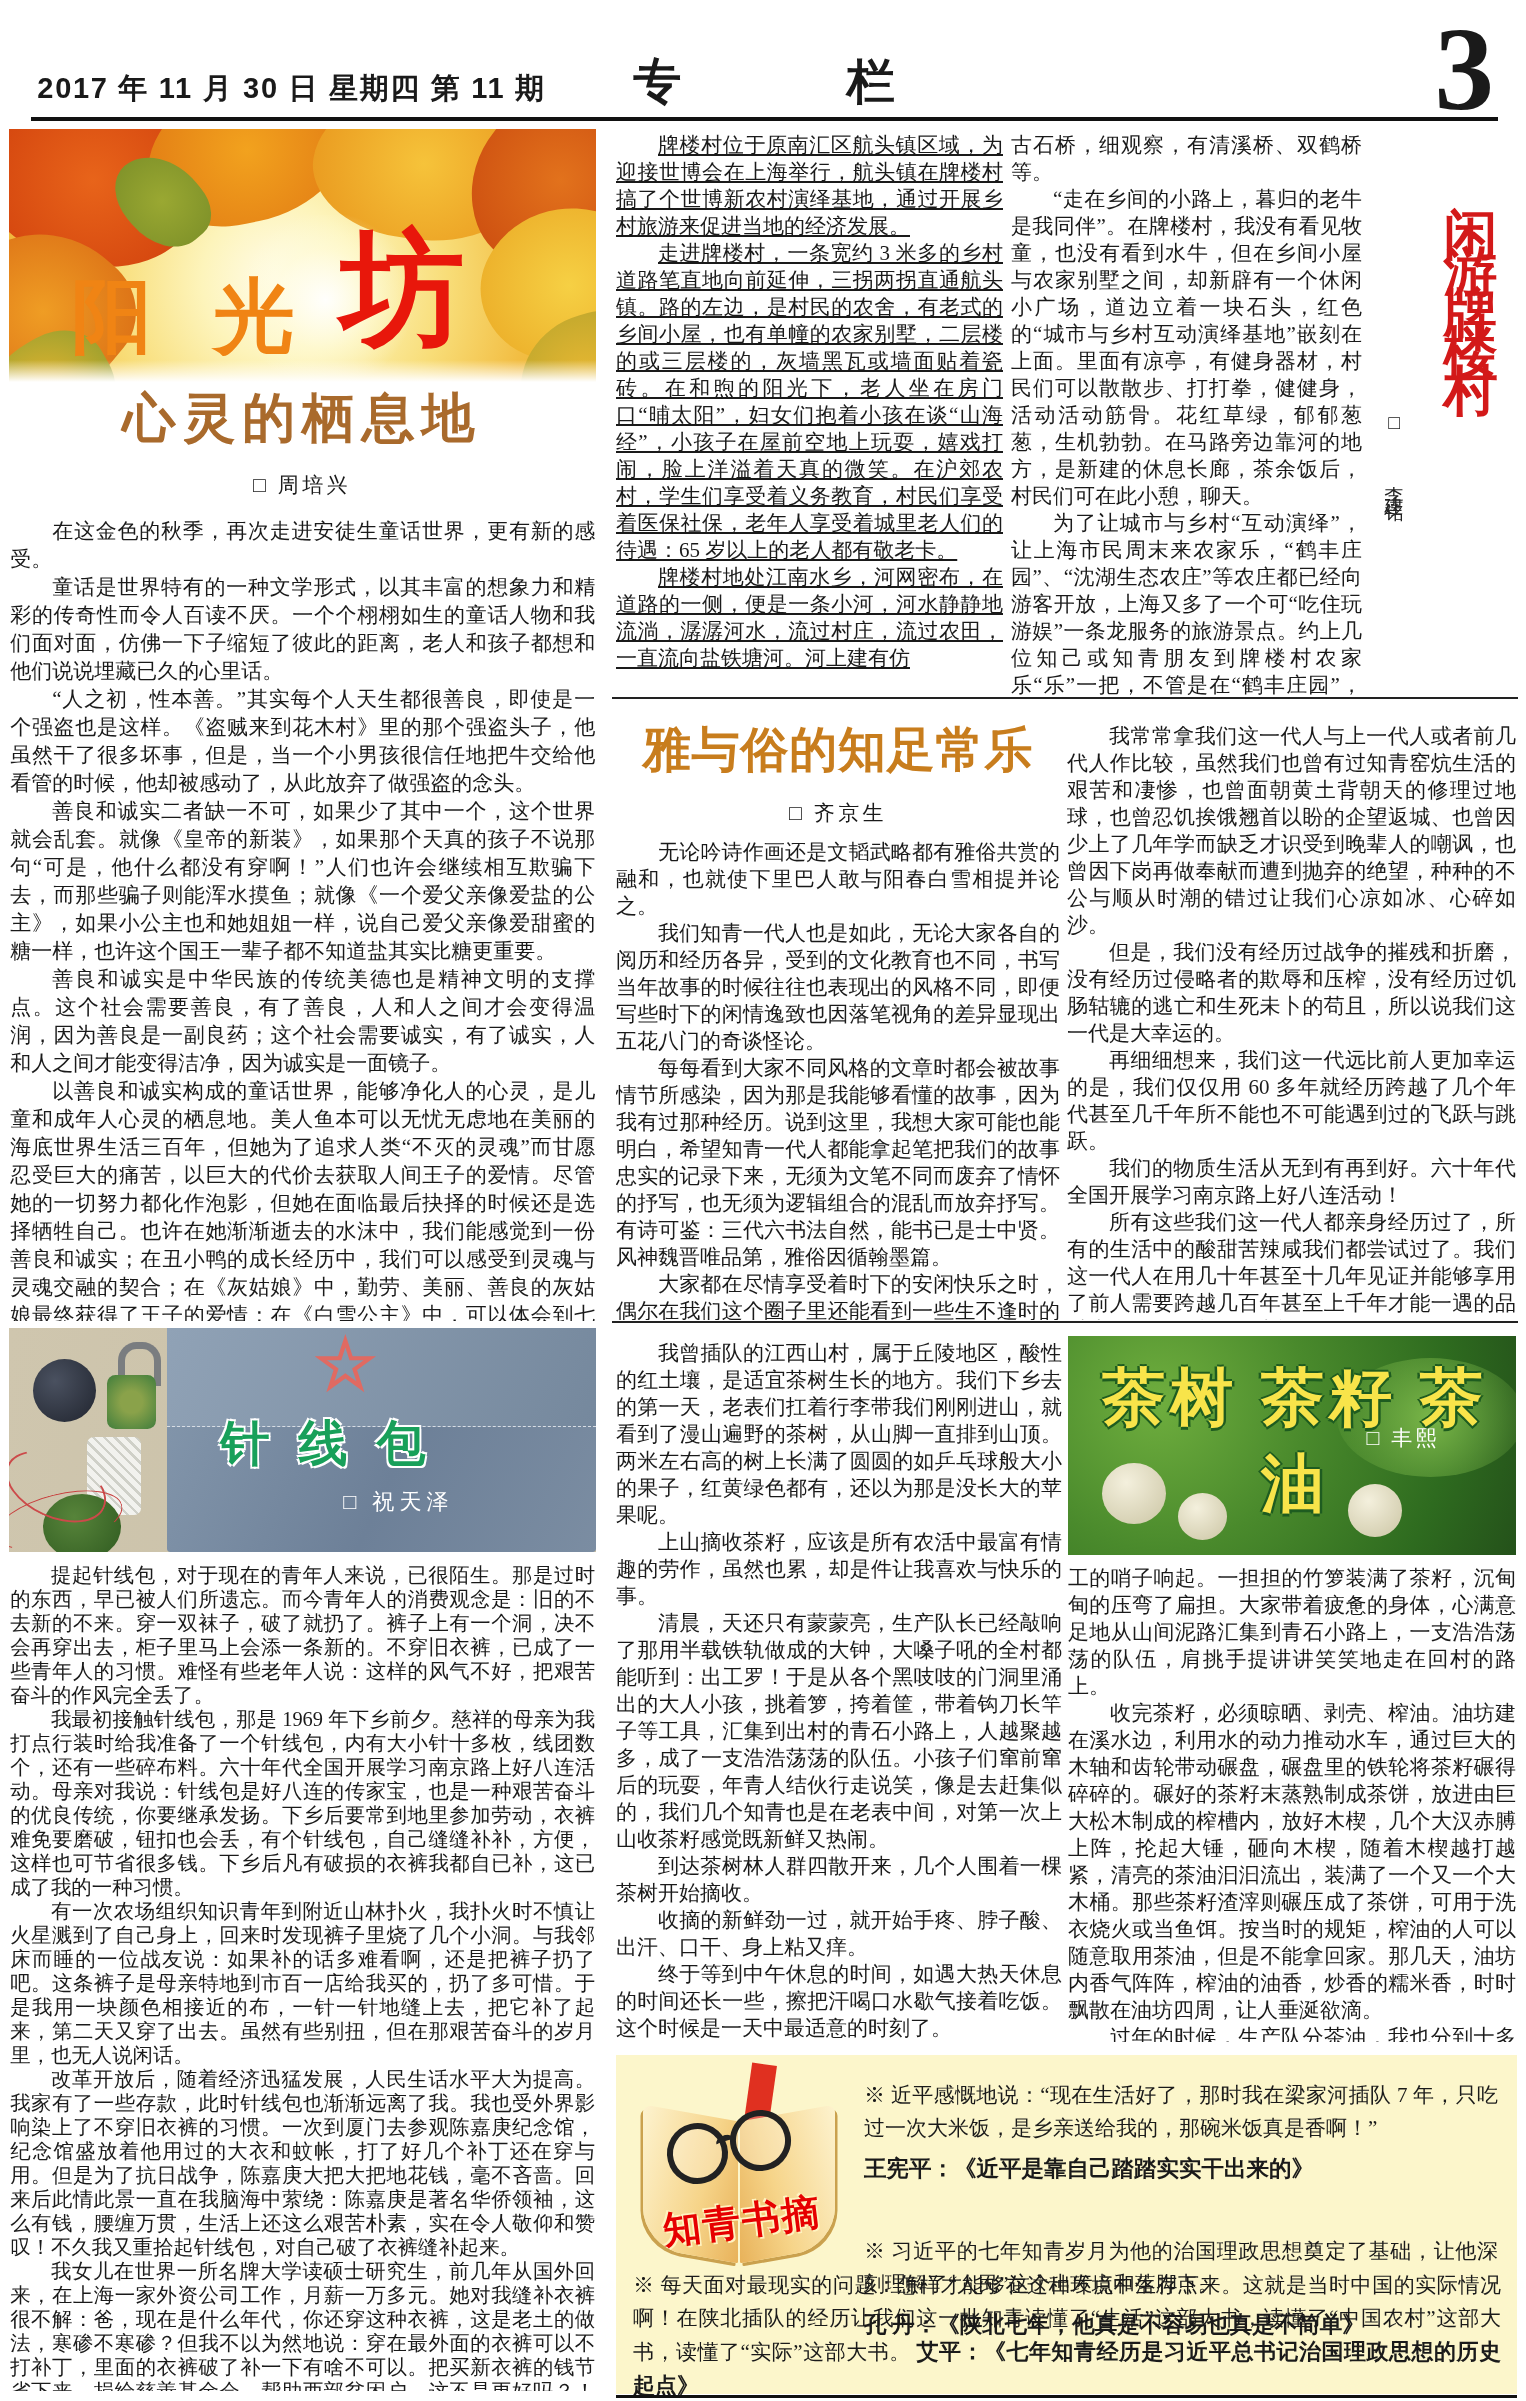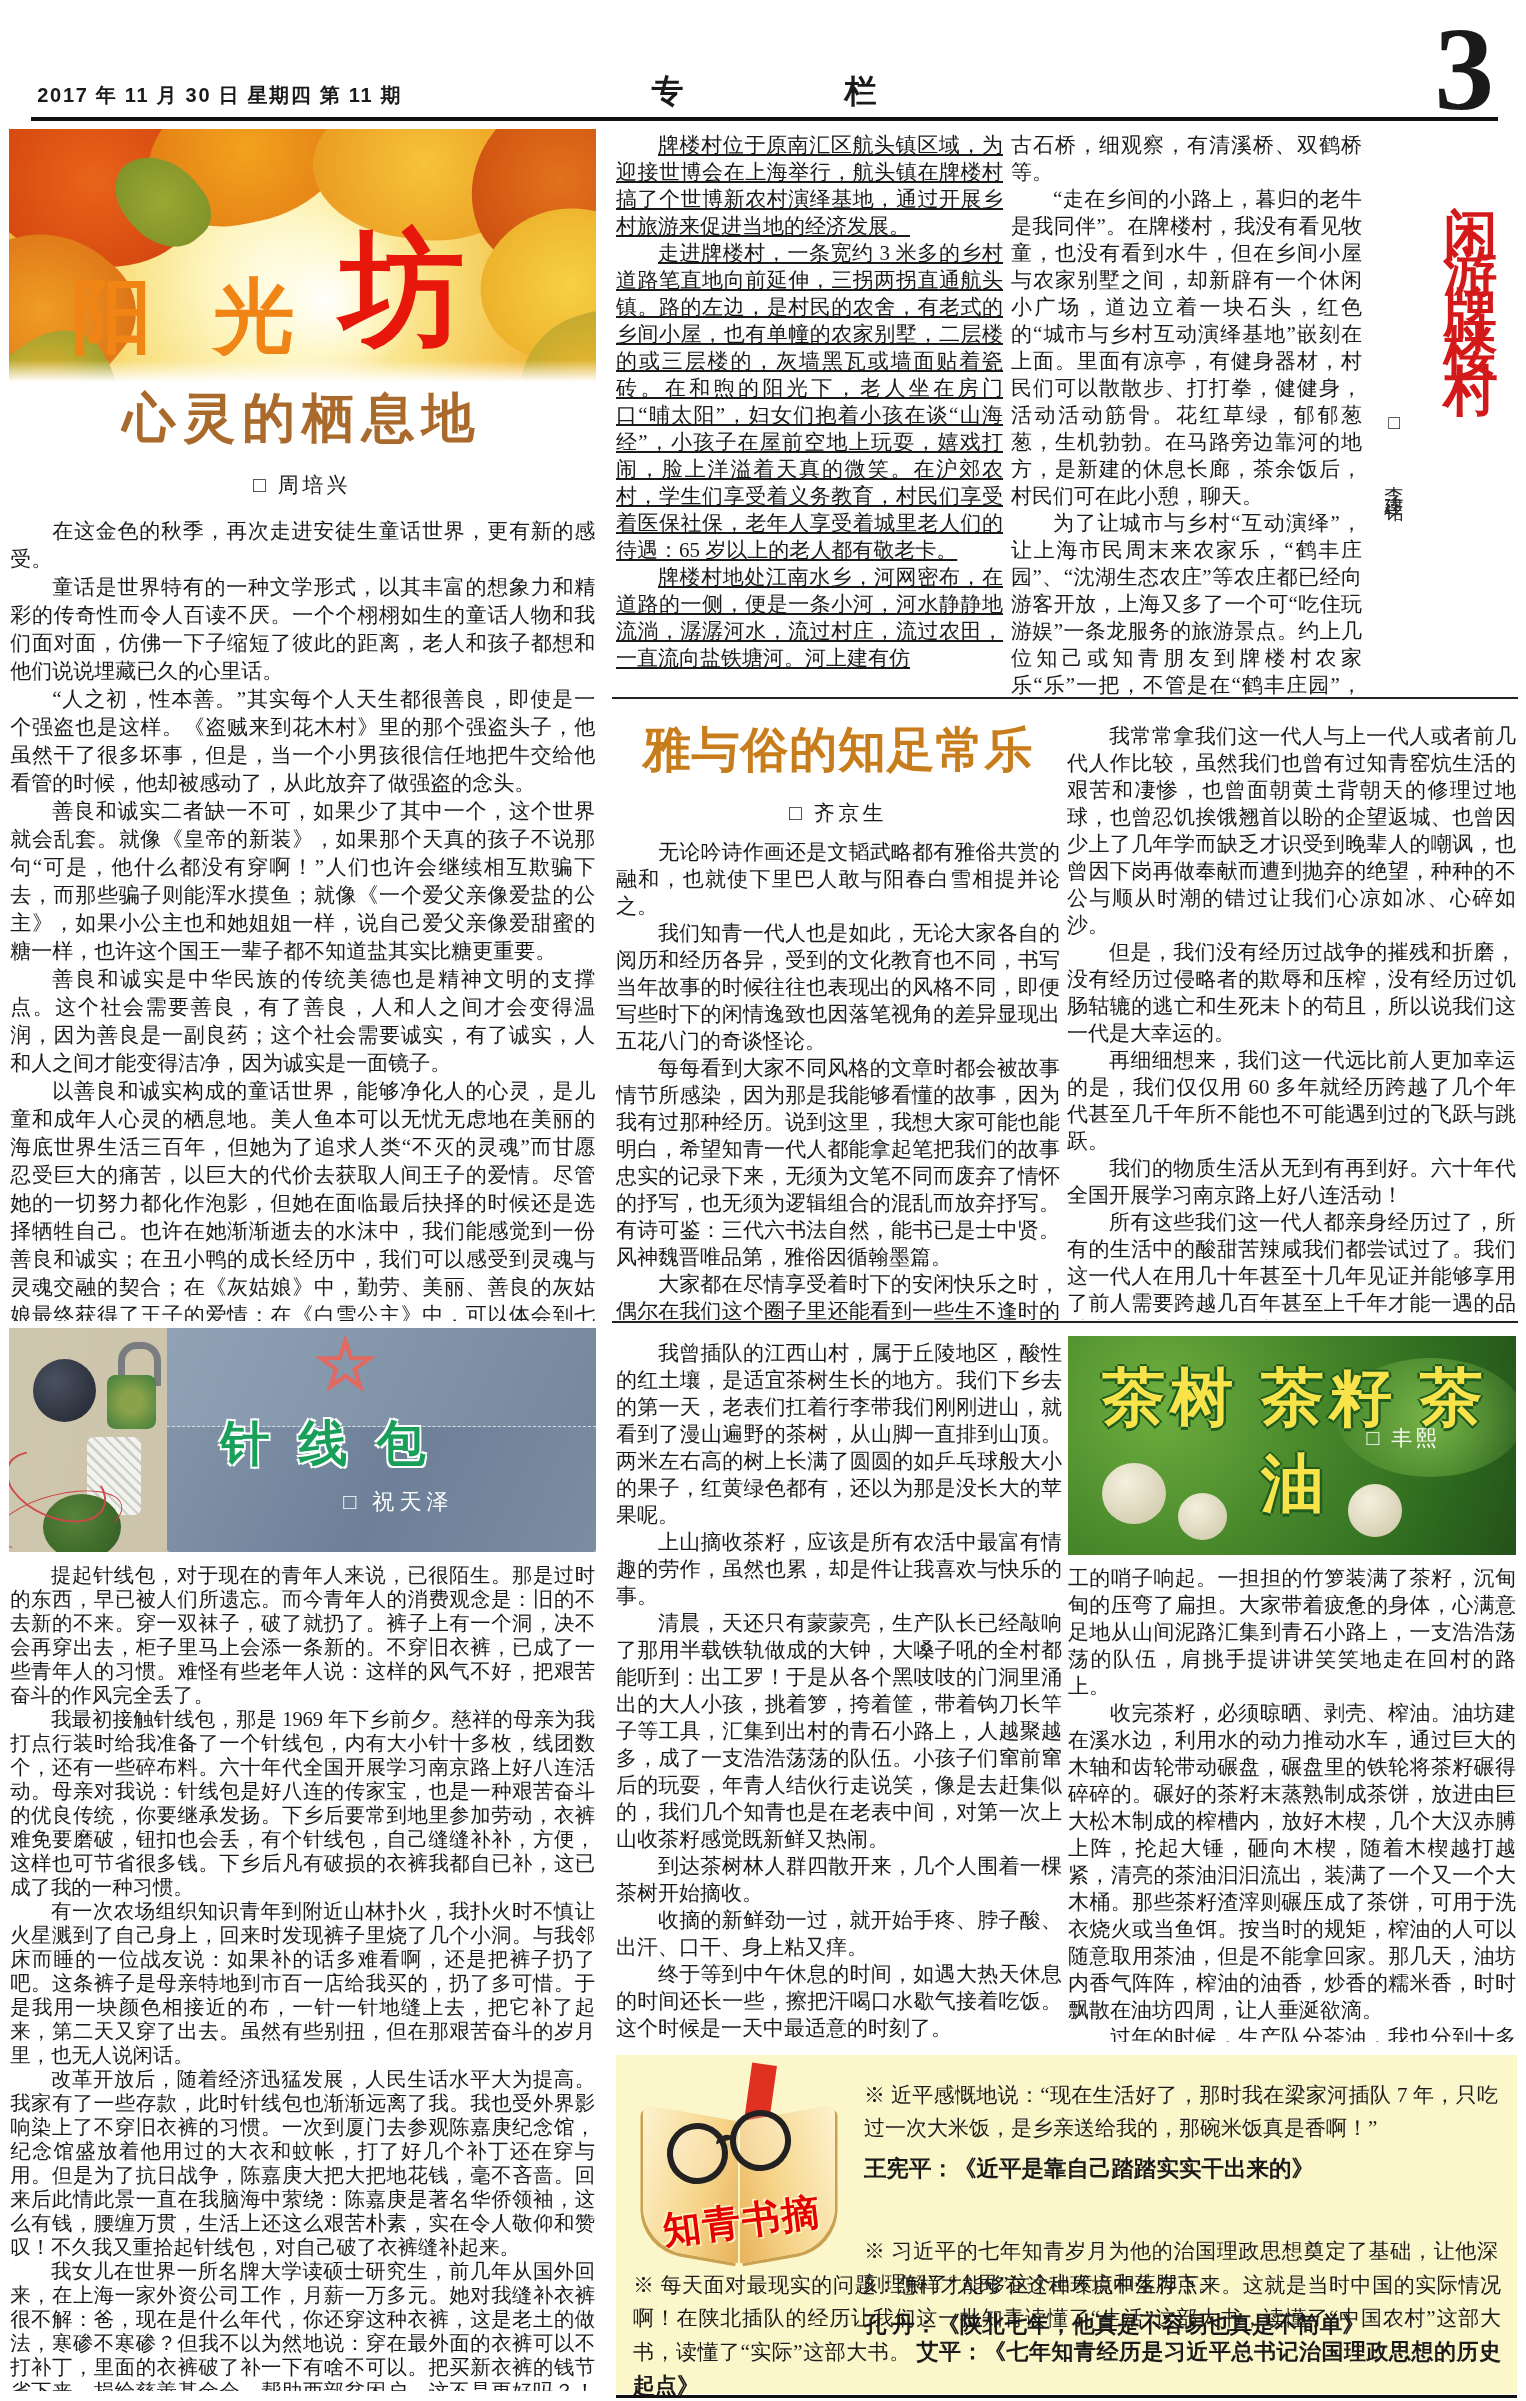--- a/index.html
+++ b/index.html
@@ -2,23 +2,23 @@
 <html style="font-size:13.6px"><head>
 <meta charset="utf-8">
 <style>
   html,body{margin:0;padding:0;background:#e9e9e9;}
   #page{position:relative;width:1526px;height:2401px;background:#ffffff;margin:0 auto;
         font-family:"Liberation Serif",serif;color:#1a1a1a;overflow:hidden;}
   .abs{position:absolute;}
   
   #header{left:30.5px;top:22px;width:1467px;height:95px;border-bottom:4.2px solid #111;}
   .date{position:absolute;left:6.8px;bottom:8.5px;font-family:"Liberation Sans",sans-serif;
-        font-weight:bold;font-size:20px;letter-spacing:1.7px;}
+        font-weight:bold;font-size:29px;letter-spacing:1.7px;}
   .section{position:absolute;left:50%;transform:translateX(-50%);bottom:3.4px;
-        font-family:"Liberation Sans",sans-serif;font-weight:bold;font-size:32px;letter-spacing:76px;text-indent:76px;white-space:nowrap;}
+        font-family:"Liberation Sans",sans-serif;font-weight:bold;font-size:48px;letter-spacing:76px;text-indent:76px;white-space:nowrap;}
   .pagenum{position:absolute;right:3.4px;top:-12px;font-size:119px;font-weight:bold;line-height:1;}
   
   .para{margin:0;text-indent:2em;text-align:justify;}
   .noindent{text-indent:0;}
   .body-l{font-size:21px;line-height:28px;}
   .body-m{font-size:21px;line-height:27px;}
   .body-tight{font-size:20.4px;line-height:24px;}
   .clip{overflow:hidden;}
   
   #leaves{left:8.5px;top:129px;width:587px;height:253px;overflow:hidden;

